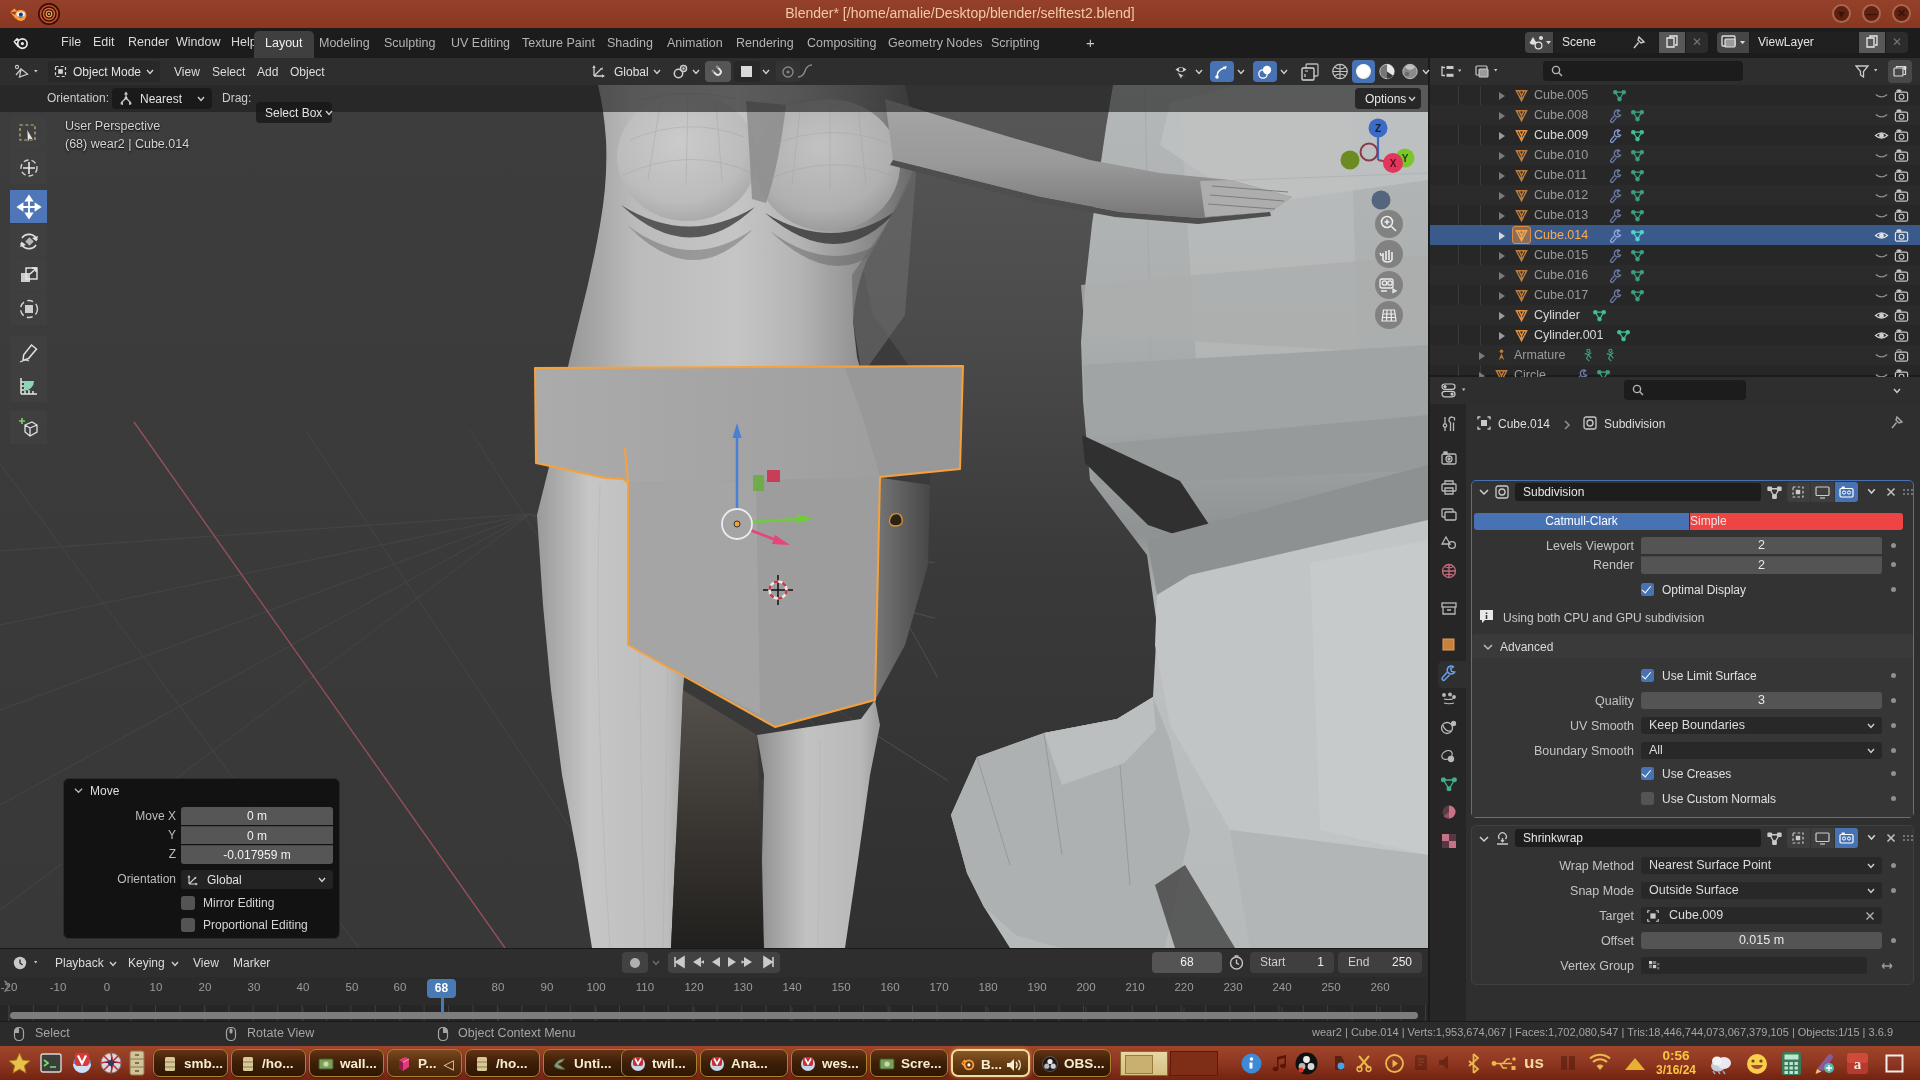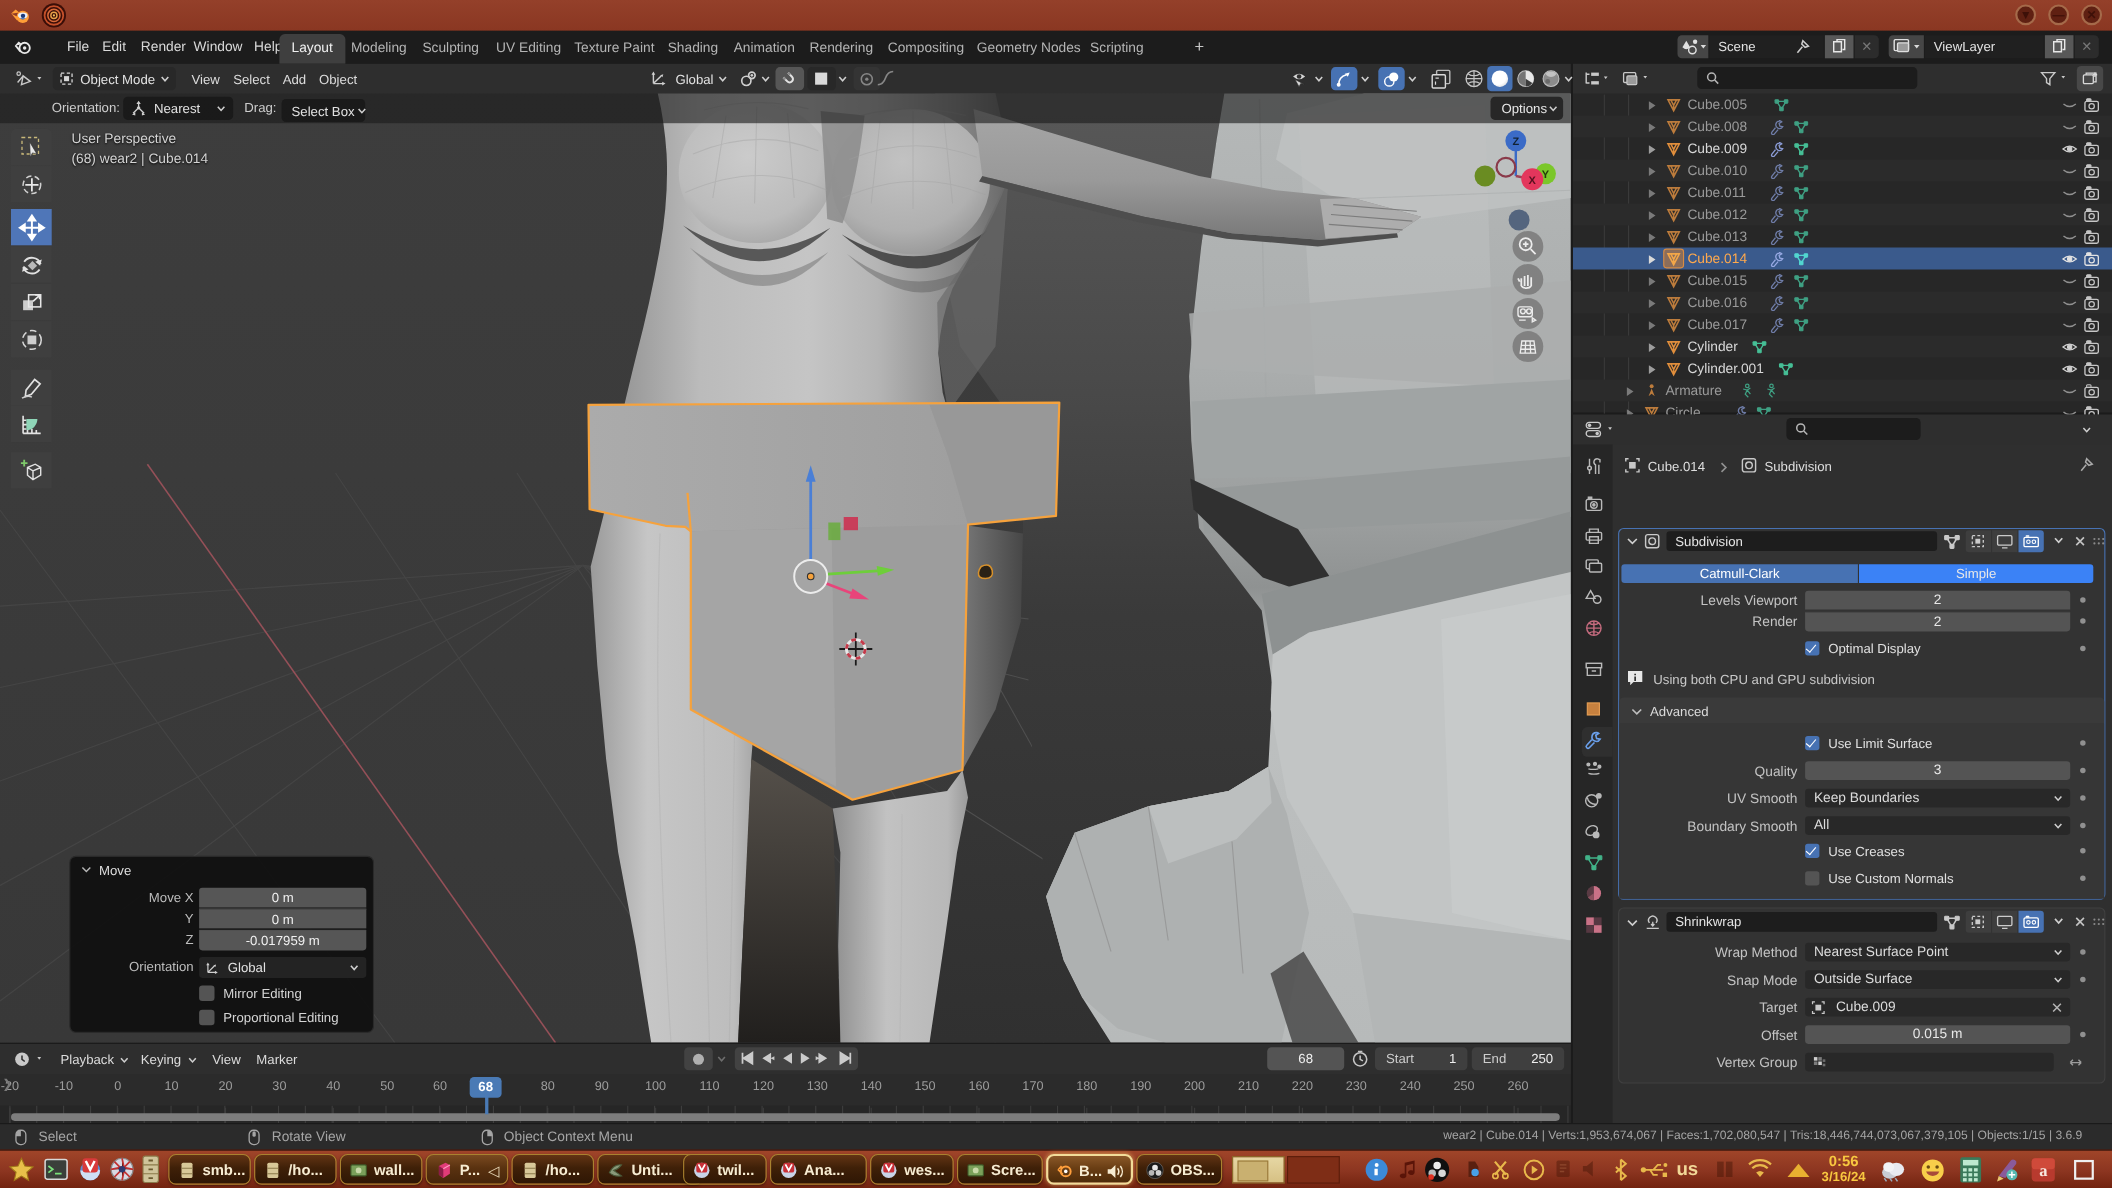--- a/index.html
+++ b/index.html
@@ -73,20 +73,21 @@
       <path d="M1 7.5 L8.5 6.3 L5.2 3.6 Z" fill="#ff9e37"></path>
       <path d="M1.4 7.4 Q5.5 12.2 6.8 13.8 L8.3 11 Z" fill="#ff9e37"></path>
     </svg>
     <svg class="abs" style="left:37px;top:2px" width="24" height="24" viewBox="0 0 24 24">
       <circle cx="12" cy="12" r="11" fill="#3a0e08"></circle>
       <circle cx="12" cy="12" r="8.5" fill="none" stroke="#c4502a" stroke-width="1.6"></circle>
       <circle cx="12" cy="12" r="5.5" fill="none" stroke="#d86a3a" stroke-width="1.4"></circle>
       <circle cx="12" cy="12" r="2.8" fill="none" stroke="#e8a048" stroke-width="1.3"></circle>
       <circle cx="12" cy="12" r="1" fill="#f0c060"></circle>
     </svg>
+    <div class="title">Blender* [/home/amalie/Desktop/blender/selftest2.blend]</div>
     <div class="winbtn" style="left:1832px">
         <span>▼</span>
       </div>
     <div class="winbtn" style="left:1862px">
         <span>—</span>
       </div>
     <div class="winbtn" style="left:1892px">
         <span>✕</span>
       </div>
   </div>
@@ -499,21 +500,21 @@
             <path d="M8 2 v5 M8 7 l5 5 M8 7 l-5 5" stroke="#cfcfcf" stroke-width="1.2" fill="none"></path>
             <circle cx="8" cy="7" r="1.5" fill="#cfcfcf"></circle>
             <path d="M8 0.5 l-2 3 h4 Z M14 13 l-3-2 v3 Z M2 13 l3-2 v3 Z" fill="#cfcfcf"></path>
           </svg>
       <span class="abs" style="left:28px;top:4px;color:#e2e2e2">Nearest</span>
       <svg class="abs" style="left:84px;top:7px" width="10" height="8" viewBox="0 0 10 8">
             <path d="M2 2 l3 3.4 3-3.4" stroke="#cfcfcf" stroke-width="1.4" fill="none"></path>
           </svg>
     </div>
     <span class="abs" style="left:222px;top:6px;color:#cdcdcd">Drag:</span>
-    <div class="abs" style="left:256px;top:5px;width:76px;height:21px;background:rgba(22,22,22,.75);border-radius:4px">
+    <div class="abs" style="left:256px;top:17px;width:76px;height:21px;background:rgba(22,22,22,.75);border-radius:4px">
       <span class="abs" style="left:9px;top:4px;color:#e2e2e2">Select Box</span>
       <svg class="abs" style="left:68px;top:7px" width="10" height="8" viewBox="0 0 10 8">
             <path d="M2 2 l3 3.4 3-3.4" stroke="#cfcfcf" stroke-width="1.4" fill="none"></path>
           </svg>
     </div>
     <div class="abs" style="left:1355px;top:3px;width:66px;height:21px;background:rgba(30,30,30,.85);border-radius:4px">
       <span class="abs" style="left:10px;top:4px;color:#e8e8e8">Options</span>
       <svg class="abs" style="left:52px;top:7px" width="10" height="8" viewBox="0 0 10 8">
             <path d="M2 2 l3 3.4 3-3.4" stroke="#cfcfcf" stroke-width="1.4" fill="none"></path>
           </svg>
@@ -1139,21 +1140,21 @@
         <g fill="#8a8a8a">
           <circle cx="2" cy="2" r="1"></circle>
           <circle cx="6" cy="2" r="1"></circle>
           <circle cx="10" cy="2" r="1"></circle>
           <circle cx="2" cy="6" r="1"></circle>
           <circle cx="6" cy="6" r="1"></circle>
           <circle cx="10" cy="6" r="1"></circle>
         </g>
       </svg>
     <div class="abs" style="left:44px;top:136px;width:215px;height:17px;background:#4772b3;border-radius:3px 0 0 3px;color:#fff;text-align:center;line-height:17px">Catmull-Clark</div>
-    <div class="abs" style="left:260px;top:136px;width:213px;height:17px;background:#3b82f6;border-radius:0 3px 3px 0;color:#e8e8e8;text-align:center;line-height:17px">Simple</div>
+    <div class="abs" style="left:260px;top:136px;width:213px;height:17px;background:#ef4444;border-radius:0 3px 3px 0;color:#e8e8e8;text-align:left;line-height:17px">Simple</div>
     <div class="plabel" style="left:60px;top:162px;width:144px">Levels Viewport</div>
     <div class="pfield" style="left:211px;top:160px;width:241px;border-radius:3px 3px 0 0">2</div>
     <div class="pdot" style="left:461px;top:166px"></div>
     <div class="plabel" style="left:60px;top:181px;width:144px">Render</div>
     <div class="pfield" style="left:211px;top:178.5px;width:241px;border-radius:0 0 3px 3px;border-top:1px solid #474747;box-sizing:content-box">2</div>
     <div class="pdot" style="left:461px;top:185px"></div>
     <div class="chk on" style="left:211px;top:206px"></div>
     <span class="abs" style="left:232px;top:206px;color:#e0e0e0">Optimal Display</span>
     <div class="pdot" style="left:461px;top:210px"></div>
     <svg class="abs" style="left:48px;top:231px" width="17" height="17" viewBox="0 0 17 17">

